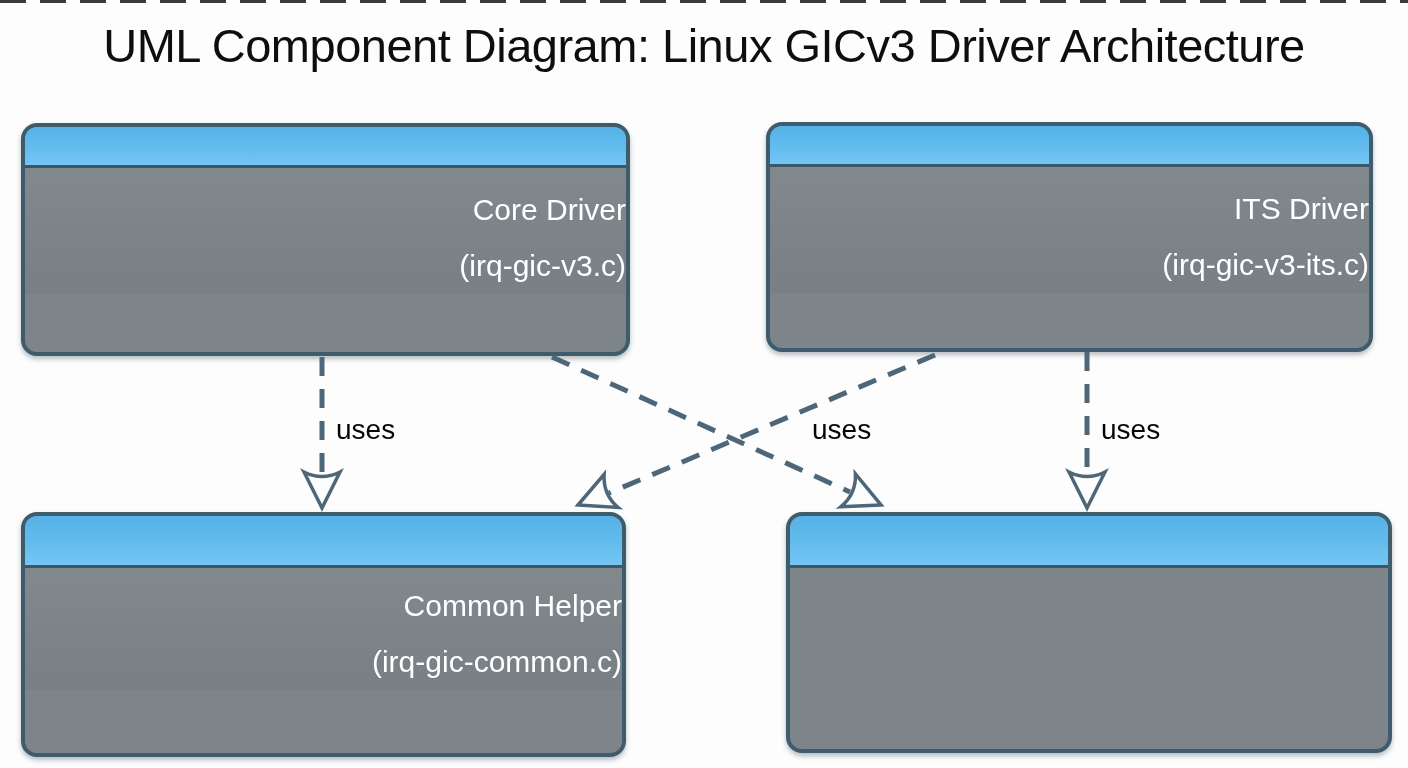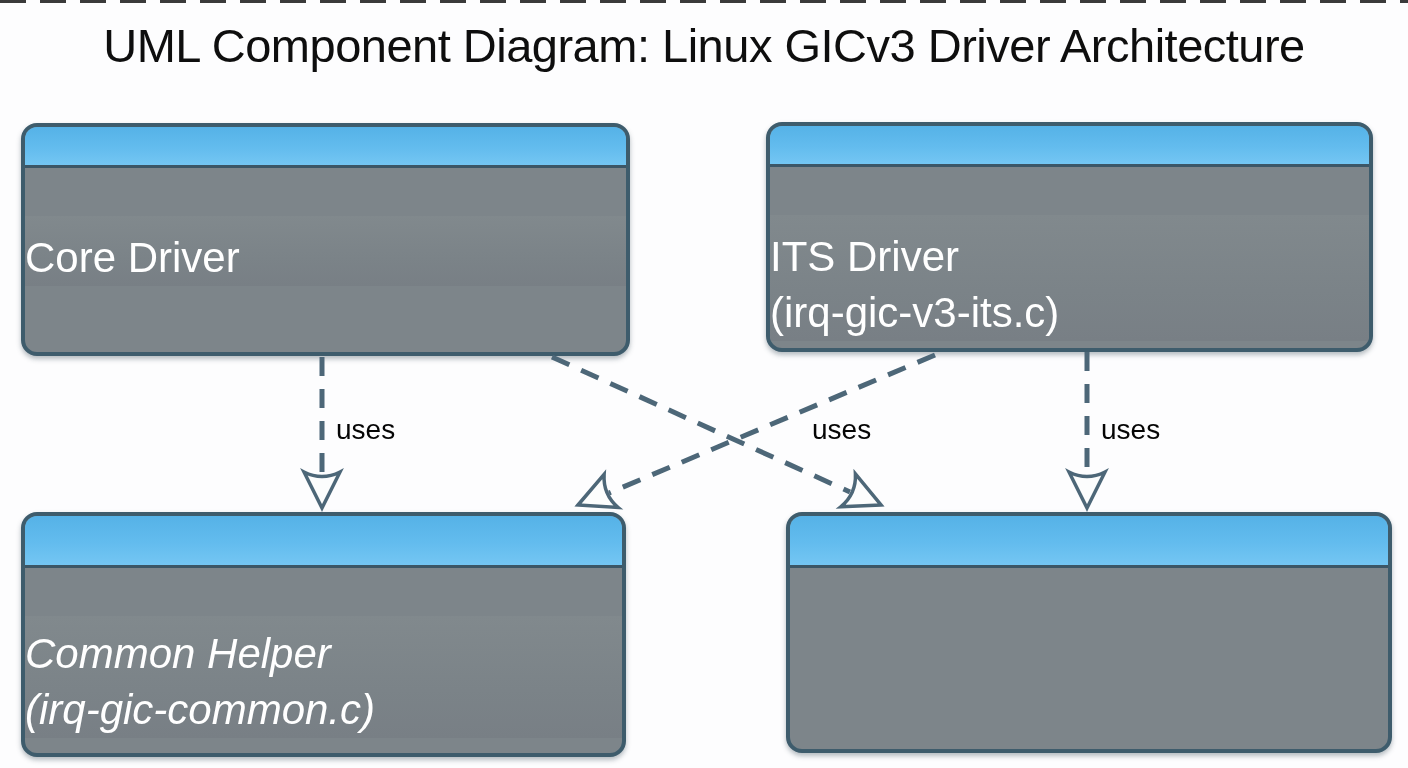--- a/index.html
+++ b/index.html
@@ -50,28 +50,27 @@
     background: linear-gradient(180deg, #55b2e7 0%, #63bcee 55%, #74c6f3 100%);
     border-bottom: 3px solid #3c5666;
   }
   .comp.top .comp-head { height: 41px; }     
   .comp.bottom .comp-head { height: 52px; }  
   .comp-body {
     box-sizing: border-box;
     width: 100%;
     background: linear-gradient(180deg, #81898d 0%, #7b8388 60%, #787f85 100%);
     color: #ffffff;
-    text-align: left;
-    font-size: 42px;
+    text-align: right;
+    font-size: 30px;
     line-height: 56px;
     font-weight: 400;
-    margin-top: 48px;
   }
   .comp.top .comp-body { padding-top: 14px; }
-  .comp.bottom .comp-body { padding-top: 10px; font-style: italic; }
+  .comp.bottom .comp-body { padding-top: 10px; }
 
   #comp-core   { left: 21px;  top: 123px; width: 609px; height: 233px; }
   #comp-its    { left: 766px; top: 122px; width: 607px; height: 230px; }
   #comp-common { left: 21px;  top: 512px; width: 605px; height: 245px; }
   #comp-header { left: 786px; top: 512px; width: 606px; height: 241px; }
 
   .edges-layer {
     position: absolute;
     left: 0; top: 0;
     width: 1408px; height: 768px;
@@ -106,20 +105,21 @@
 <div class="stage">
 
   <div class="top-artifact"></div>
 
   <div class="diagram-title">UML Component Diagram: Linux GICv3 Driver Architecture</div>
 
   <div class="comp top" id="comp-core">
     <div class="comp-head"></div>
     <div class="comp-body">
       <div>Core Driver</div>
+      <div>(irq-gic-v3.c)</div>
     </div>
   </div>
 
   <div class="comp top" id="comp-its">
     <div class="comp-head"></div>
     <div class="comp-body">
       <div>ITS Driver</div>
       <div>(irq-gic-v3-its.c)</div>
     </div>
   </div>

